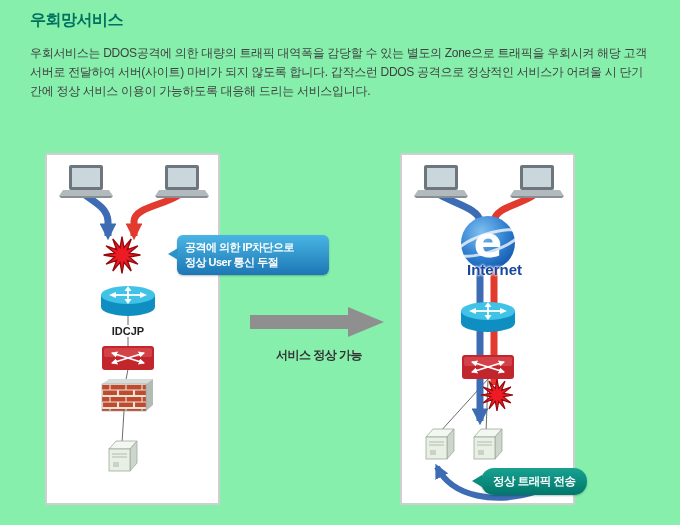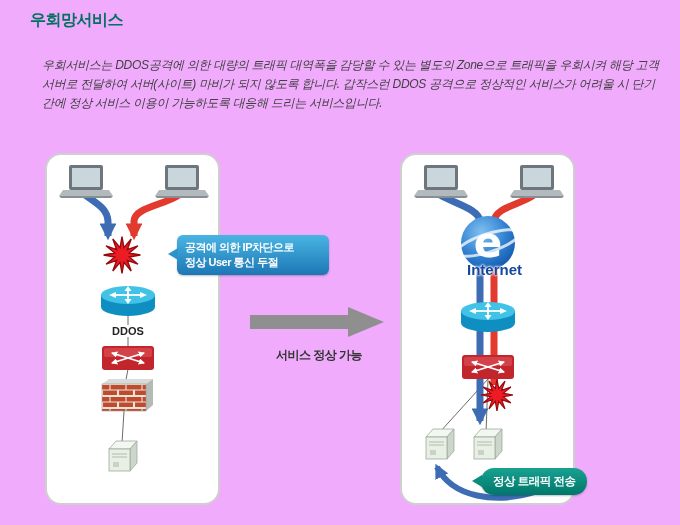--- a/index.html
+++ b/index.html
@@ -1,30 +1,30 @@
 <!DOCTYPE html>
 <html><head>
 <meta charset="utf-8">
 <style>
   html,body { margin:0; padding:0; background:#fff; }
   .canvas {
-    position:relative; width:680px; height:525px; background:#f0abfc;
+    position:relative; width:680px; height:525px; background:#86efac;
     font-family:"Liberation Sans","DejaVu Sans",sans-serif; overflow:hidden;
   }
   .page-title {
     position:absolute; left:30px; top:10px; margin:0;
     font-size:16px; font-weight:bold; color:#00715e; letter-spacing:-0.5px;
   }
   .page-desc {
-    position:absolute; left:30px; top:44px; width:620px; margin:12px;
-    font-size:12px; line-height:19px; color:#414141; letter-spacing:-0.3px;font-style:italic;
+    position:absolute; left:30px; top:44px; width:620px; margin:0;
+    font-size:12px; line-height:19px; color:#414141; letter-spacing:-0.3px;
   }
   .panel {
     position:absolute; top:153px; width:175px; height:352px;
-    border:2px solid #cfcfcf; border-radius:16px; background:#fff; box-sizing:border-box;
+    border:2px solid #cfcfcf; border-radius:2px; background:#fff; box-sizing:border-box;
   }
   .panel-left { left:45px; }
   .panel-right { left:400px; }
   .panel-svg { position:absolute; left:-2px; top:-2px; }
   .conn { stroke:#6b6b6b; stroke-width:1; }
   .line-blue { stroke:#3d6cb4; stroke-width:7; fill:none; }
   .line-red  { stroke:#e23a2e; stroke-width:7; fill:none; }
   .line-blue-curve { stroke:#3d6cb4; stroke-width:6; fill:none; }
 
   .callout { position:absolute; color:#fff; font-weight:bold; z-index:6; }
@@ -150,21 +150,21 @@
         <line x1="3" y1="13" x2="18" y2="13" stroke="#aebdae"></line>
         <line x1="3" y1="16" x2="18" y2="16" stroke="#aebdae"></line>
         <rect x="4" y="21" width="6" height="5" fill="#c7d3c5"></rect>
       </g>
     </svg>
 
     <div class="callout callout-blue">
       <span>공격에 의한 IP차단으로</span><br>
       <span>정상 User 통신 두절</span>
     </div>
-    <div class="idc-label">DDOS</div>
+    <div class="idc-label">IDCJP</div>
   </div>
 
   <svg class="block-arrow" width="140" height="34" viewBox="0 0 140 34">
     <polygon points="0,10 98,10 98,2 134,17 98,32 98,24 0,24" fill="#8f8f8f"></polygon>
   </svg>
   <div class="caption">
     <div>서비스 정상 가능</div>
   </div>
 
   <div class="panel panel-right">

